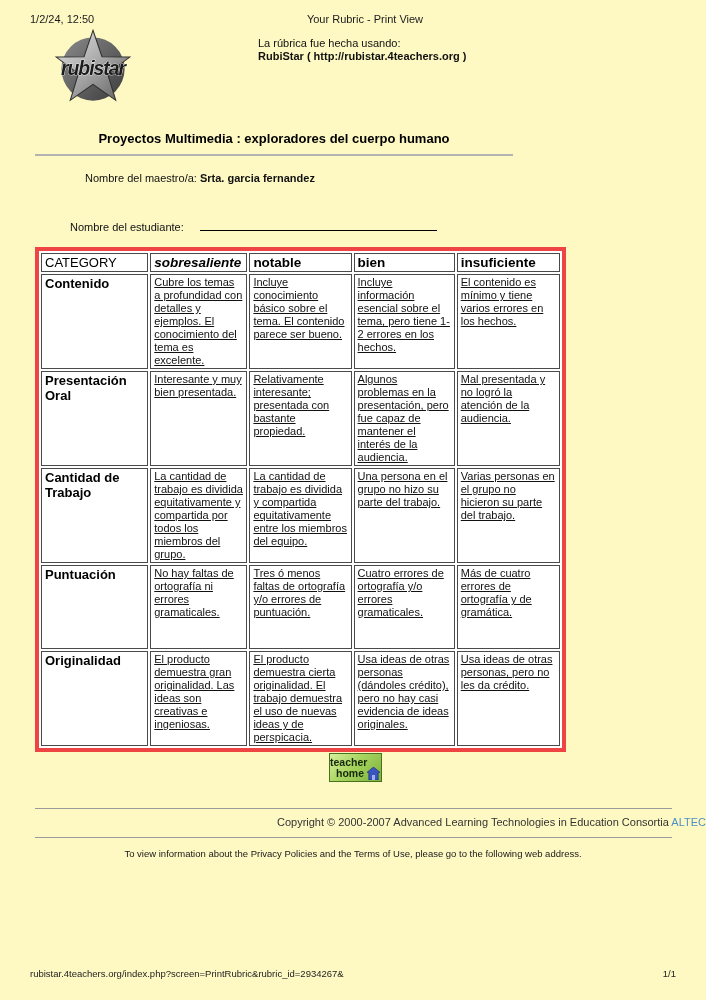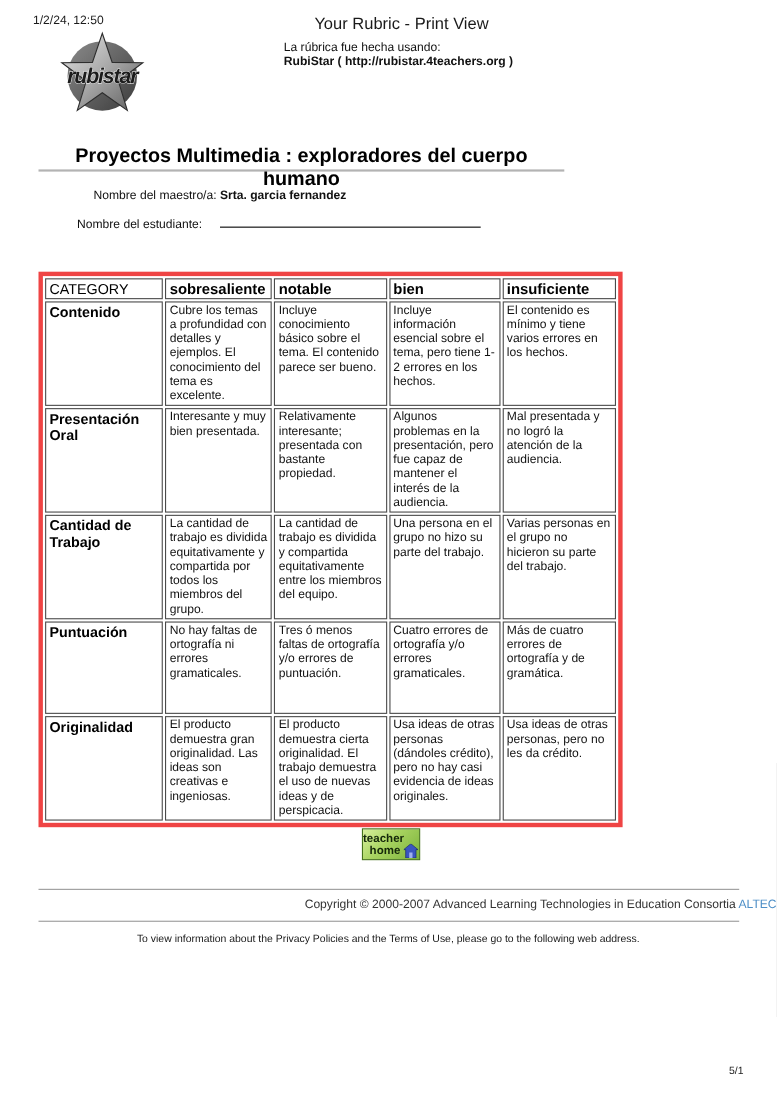--- a/index.html
+++ b/index.html
@@ -1,45 +1,45 @@
 <!DOCTYPE html>
 <html><head>
 <meta charset="utf-8">
 <style>
   * { margin:0; padding:0; box-sizing:border-box; }
   html,body { background:#e9e9e9; }
   .page {
     position:relative; width:706px; height:1000px; margin:0 auto;
-    background:#ffffff; font-family:"Liberation Sans", sans-serif; color:#000;
+    background:#fef9c3; font-family:"Liberation Sans", sans-serif; color:#000;
     overflow:hidden;
   }
   .top-date { position:absolute; left:30px; top:13px; font-size:11px; color:#1a1a1a; }
-  .top-title { position:absolute; left:0; top:13px; width:100%; text-align:center; font-size:15px; color:#1a1a1a;padding-left:24px; }
+  .top-title { position:absolute; left:0; top:13px; width:100%; text-align:center; font-size:11px; color:#1a1a1a;padding-left:24px; }
   .logo { position:absolute; left:42px; top:28px; width:102px; height:80px; }
   .made-with { position:absolute; left:258px; top:37px; font-size:11px; line-height:13px; color:#111; }
   .made-with .bold { font-weight:bold; }
-  .rubric-title { position:absolute; left:35px; top:131px; width:478px; text-align:center; font-weight:bold; font-size:18px; color:#000; }
+  .rubric-title { position:absolute; left:35px; top:131px; width:478px; text-align:center; font-weight:bold; font-size:13px; color:#000; }
   .title-rule { position:absolute; left:35px; top:154px; width:478px; height:2px; background:#b3b3b3; }
   .name-line { position:absolute; left:70px; font-size:11px; color:#111; }
   .teacher-line { top:172px;padding-left:15px; }
-  .student-line { top:196px; }
+  .student-line { top:220px; }
   .name-line .bold { font-weight:bold; }
   .write-line { display:inline-block; width:237px; height:11px; border-bottom:1px solid #000; margin-left:16px; }
 
   table.rubric {
     position:absolute; left:35px; top:247px; width:531px;
     border-collapse:separate; border-spacing:2px;
     border:4px solid #ef4444; background:#fff;
   }
   table.rubric th, table.rubric td { border:1px solid #4a4a4a; vertical-align:top; padding:1px 3px; text-align:left; }
   th.cat-head { font-size:13px; font-weight:normal; text-align:center; width:106px; }
   th.rate-head { font-size:13.5px; font-weight:bold; }
-  th.c2 { width:96px; } th.c3 { width:101px; } th.c4 { width:100px; } th.c5 { width:102px; }
+  th.c2 { width:96px;font-style:italic; } th.c3 { width:101px; } th.c4 { width:100px; } th.c5 { width:102px; }
   td.category { font-size:13px; font-weight:bold; line-height:15px; }
-  td.cell { font-size:11px; line-height:13px; color:#111; }
+  td.cell { font-size:11px; line-height:13px; color:#111;text-decoration:underline; }
   tr.r1 td { height:86px; } tr.r2 td { height:84px; } tr.r3 td { height:86px; }
   tr.r4 td { height:84px; } tr.r5 td { height:87px; }
 
   .teacher-home {
     position:absolute; left:329px; top:753px; width:53px; height:29px;
     background:linear-gradient(135deg,#d9f09e 0%,#a7d35f 45%,#7cb23c 100%);
     border:1px solid #46721c; display:block; text-decoration:none;
     font-size:10.5px; font-weight:bold; color:#15280a; line-height:11px;
     padding-top:3px; cursor:pointer;
   }
@@ -156,15 +156,16 @@
   <div class="copyright">
     <span>Copyright © 2000-2007 Advanced Learning Technologies in Education Consortia</span>
     <span class="link">ALTEC</span>
   </div>
   <div class="foot-rule rule-b"></div>
 
   <div class="privacy">
     <div>To view information about the Privacy Policies and the Terms of Use, please go to the following web address.</div>
   </div>
 
-  <div class="bottom-page">5/1</div>
+  <div class="bottom-url">rubistar.4teachers.org/index.php?screen=PrintRubric&amp;rubric_id=2934267&amp;</div>
+  <div class="bottom-page">1/1</div>
 
 </div>
 
 </body></html>

